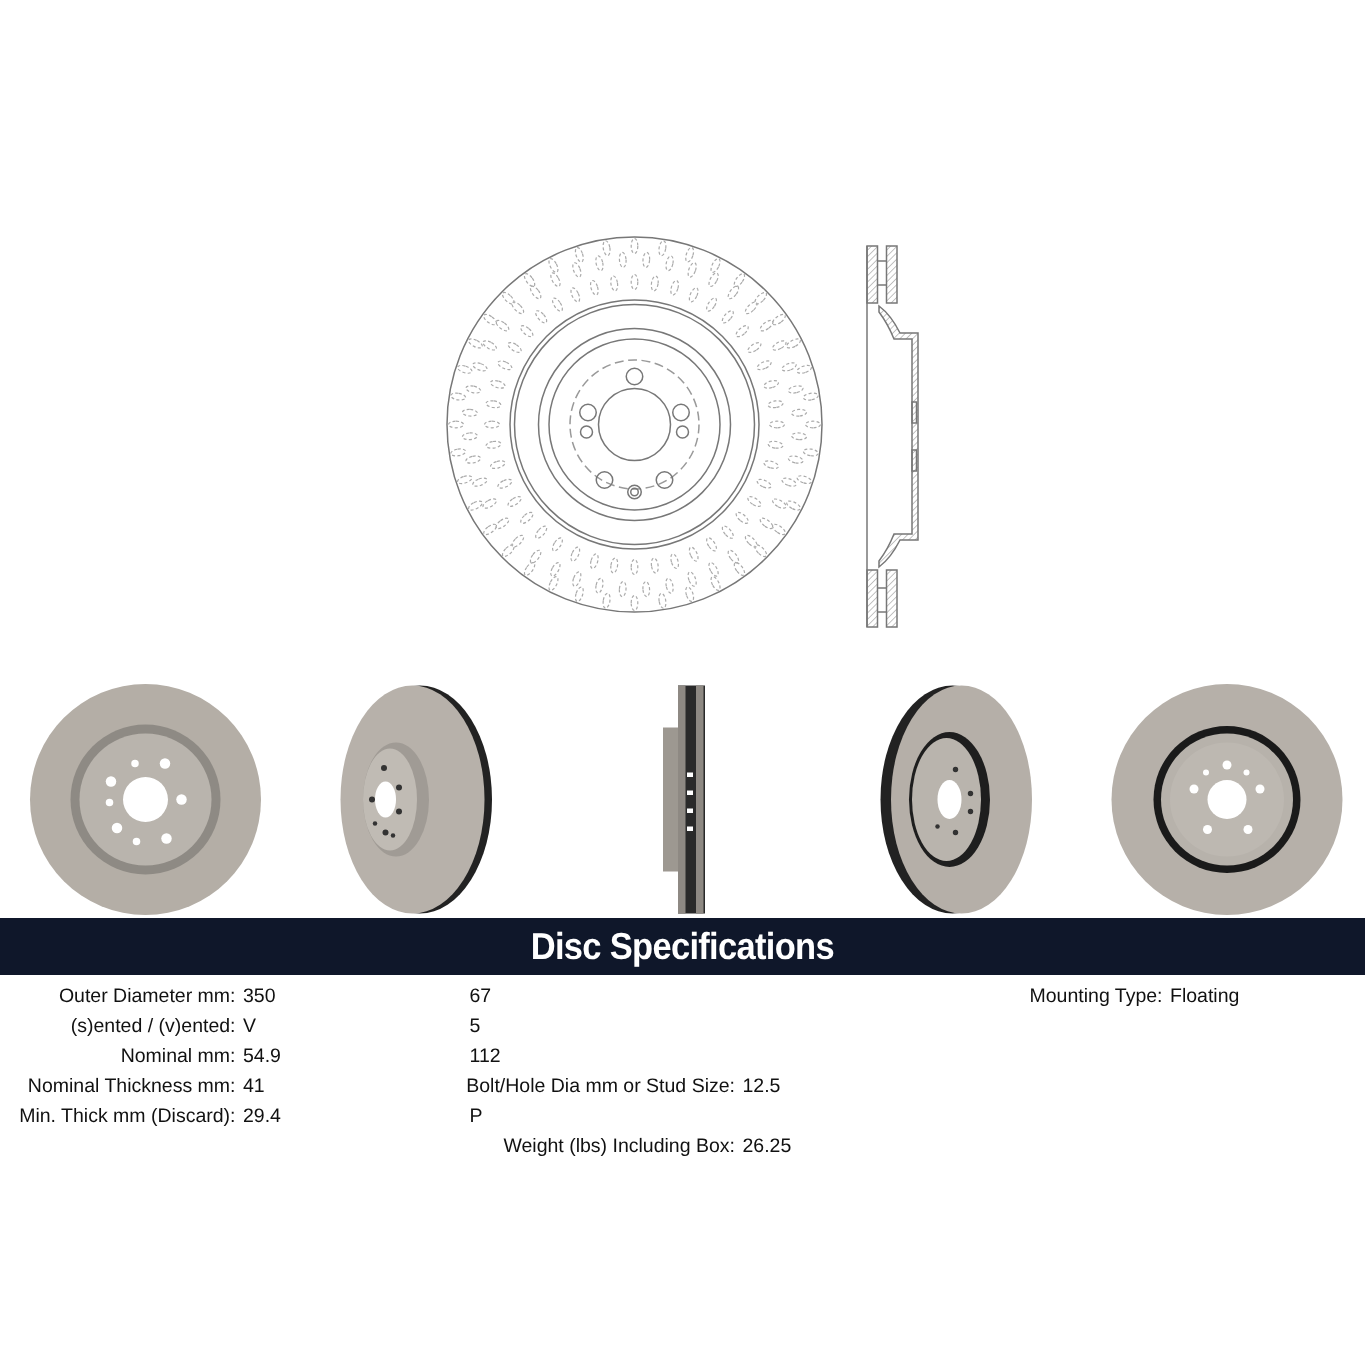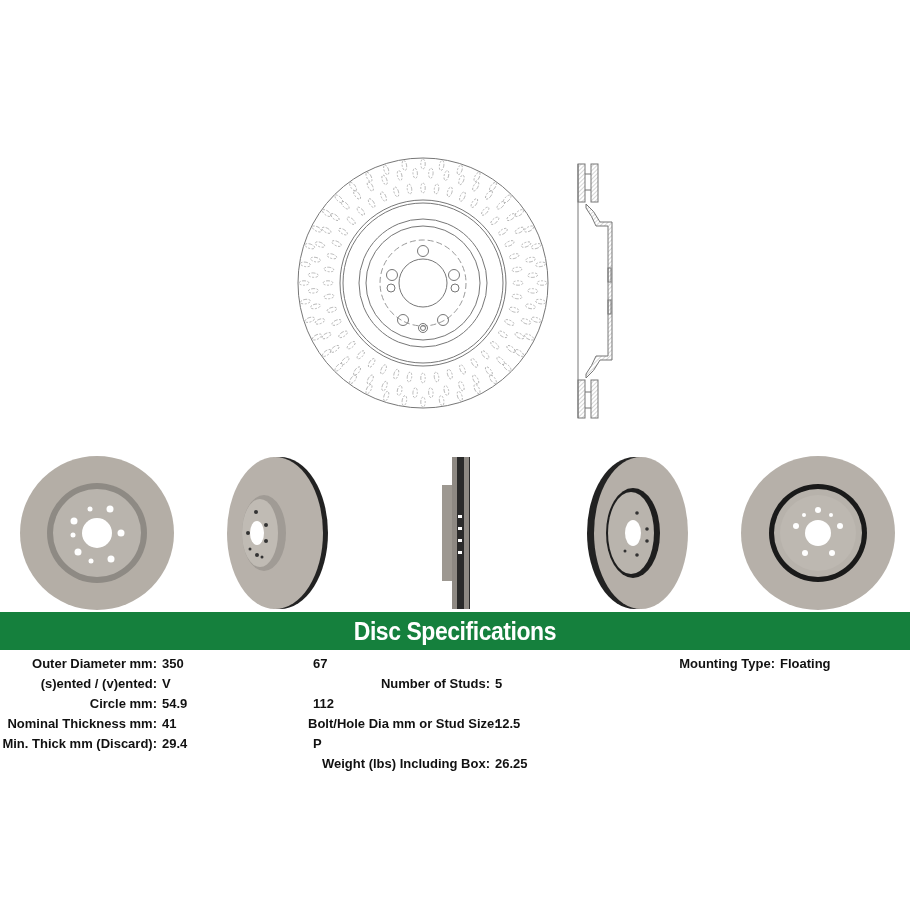--- a/index.html
+++ b/index.html
@@ -1,22 +1,22 @@
 <!DOCTYPE html>
 <html><head>
 <meta charset="utf-8">
 <style>
   html, body { margin:0; padding:0; background:#ffffff; }
   body { width:910px; height:910px; position:relative; overflow:hidden; font-family:"Liberation Sans", sans-serif; }
   .abs { position:absolute; }
-  .banner { position:absolute; left:0; top:612px; width:910px; height:38px; background:#15803d; color:#fff;
+  .banner { position:absolute; left:0; top:612px; width:910px; height:38px; background:#0f172a; color:#fff;
             display:flex; align-items:center; justify-content:center; }
   .banner span { font-family:"Liberation Sans", sans-serif; font-weight:bold; font-size:25px; letter-spacing:-0.5px; transform:scaleX(0.92); display:inline-block; }
   .spec-col { position:absolute; top:654px; }
-  .spec-row { display:flex; height:20px; line-height:20px; font-size:13px; font-weight:bold; color:#111; white-space:nowrap; }
+  .spec-row { display:flex; height:20px; line-height:20px; font-size:13px; font-weight:normal; color:#111; white-space:nowrap; }
   .spec-label { text-align:right; display:inline-block; transform-origin:right center; }
   .spec-value { padding-left:5px; display:inline-block;text-align:right; }
   .c1 .spec-label { width:157px; }
   .c2 .spec-label { width:182px; }
   .c3 .spec-label { width:131px; }
 </style>
 </head>
 <body>
 
 <svg class="abs" style="left:295px;top:152px" width="258" height="262" viewBox="0 0 258 262">
@@ -280,39 +280,38 @@
 <div class="spec-col c1" style="left:0px;">
   <div class="spec-row">
       <span class="spec-label">Outer Diameter mm:</span>
       <span class="spec-value">350</span>
     </div>
   <div class="spec-row">
       <span class="spec-label">(s)ented / (v)ented:</span>
       <span class="spec-value">V</span>
     </div>
   <div class="spec-row">
-      <span class="spec-label">Circle mm:</span>
+      <span class="spec-label">Nominal mm:</span>
       <span class="spec-value">54.9</span>
     </div>
   <div class="spec-row">
       <span class="spec-label">Nominal Thickness mm:</span>
       <span class="spec-value">41</span>
     </div>
   <div class="spec-row">
       <span class="spec-label">Min. Thick mm (Discard):</span>
       <span class="spec-value">29.4</span>
     </div>
 </div>
 
 <div class="spec-col c2" style="left:308px;">
   <div class="spec-row">
       <span class="spec-value">67</span>
     </div>
   <div class="spec-row">
-      <span class="spec-label">Number of Studs:</span>
       <span class="spec-value">5</span>
     </div>
   <div class="spec-row">
       <span class="spec-value">112</span>
     </div>
   <div class="spec-row">
       <span class="spec-label">Bolt/Hole Dia mm or Stud Size:</span>
       <span class="spec-value">12.5</span>
     </div>
   <div class="spec-row">

